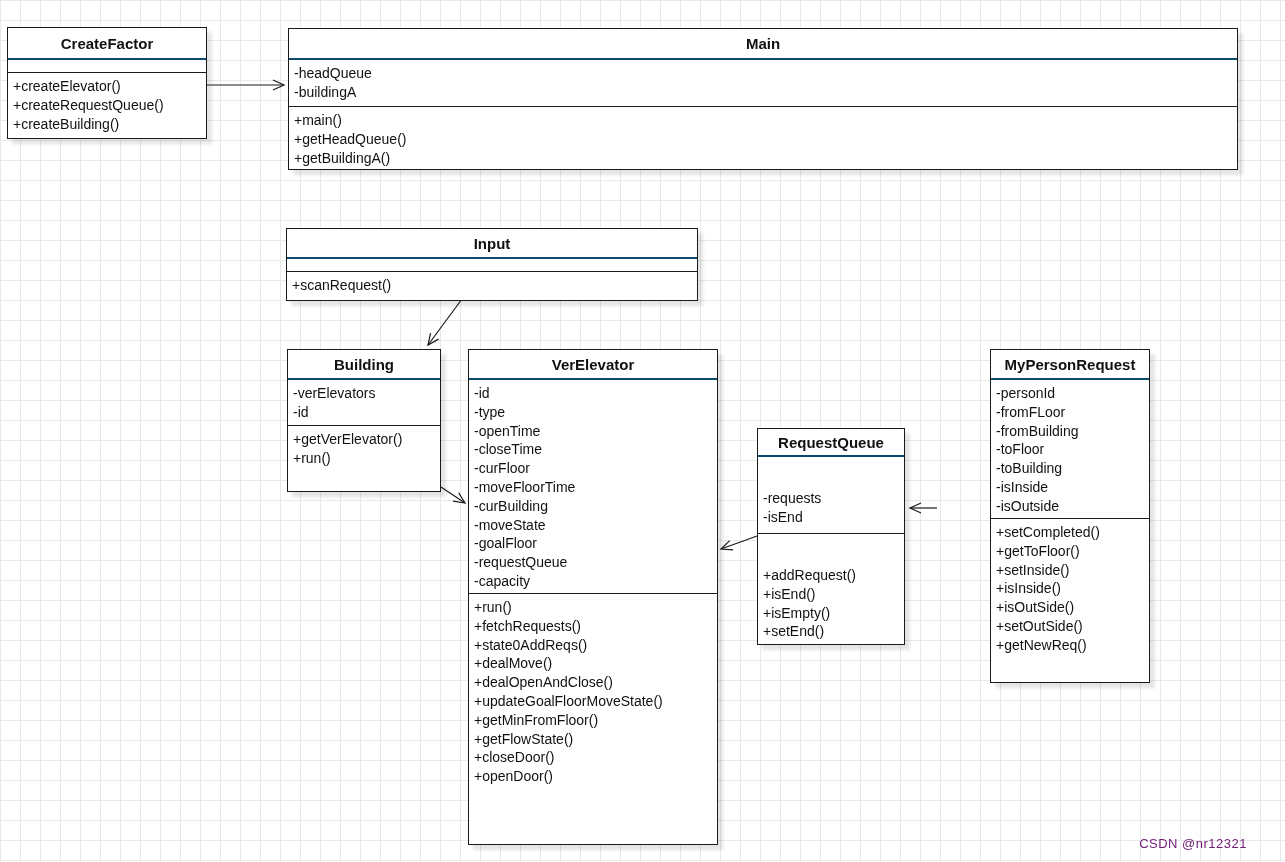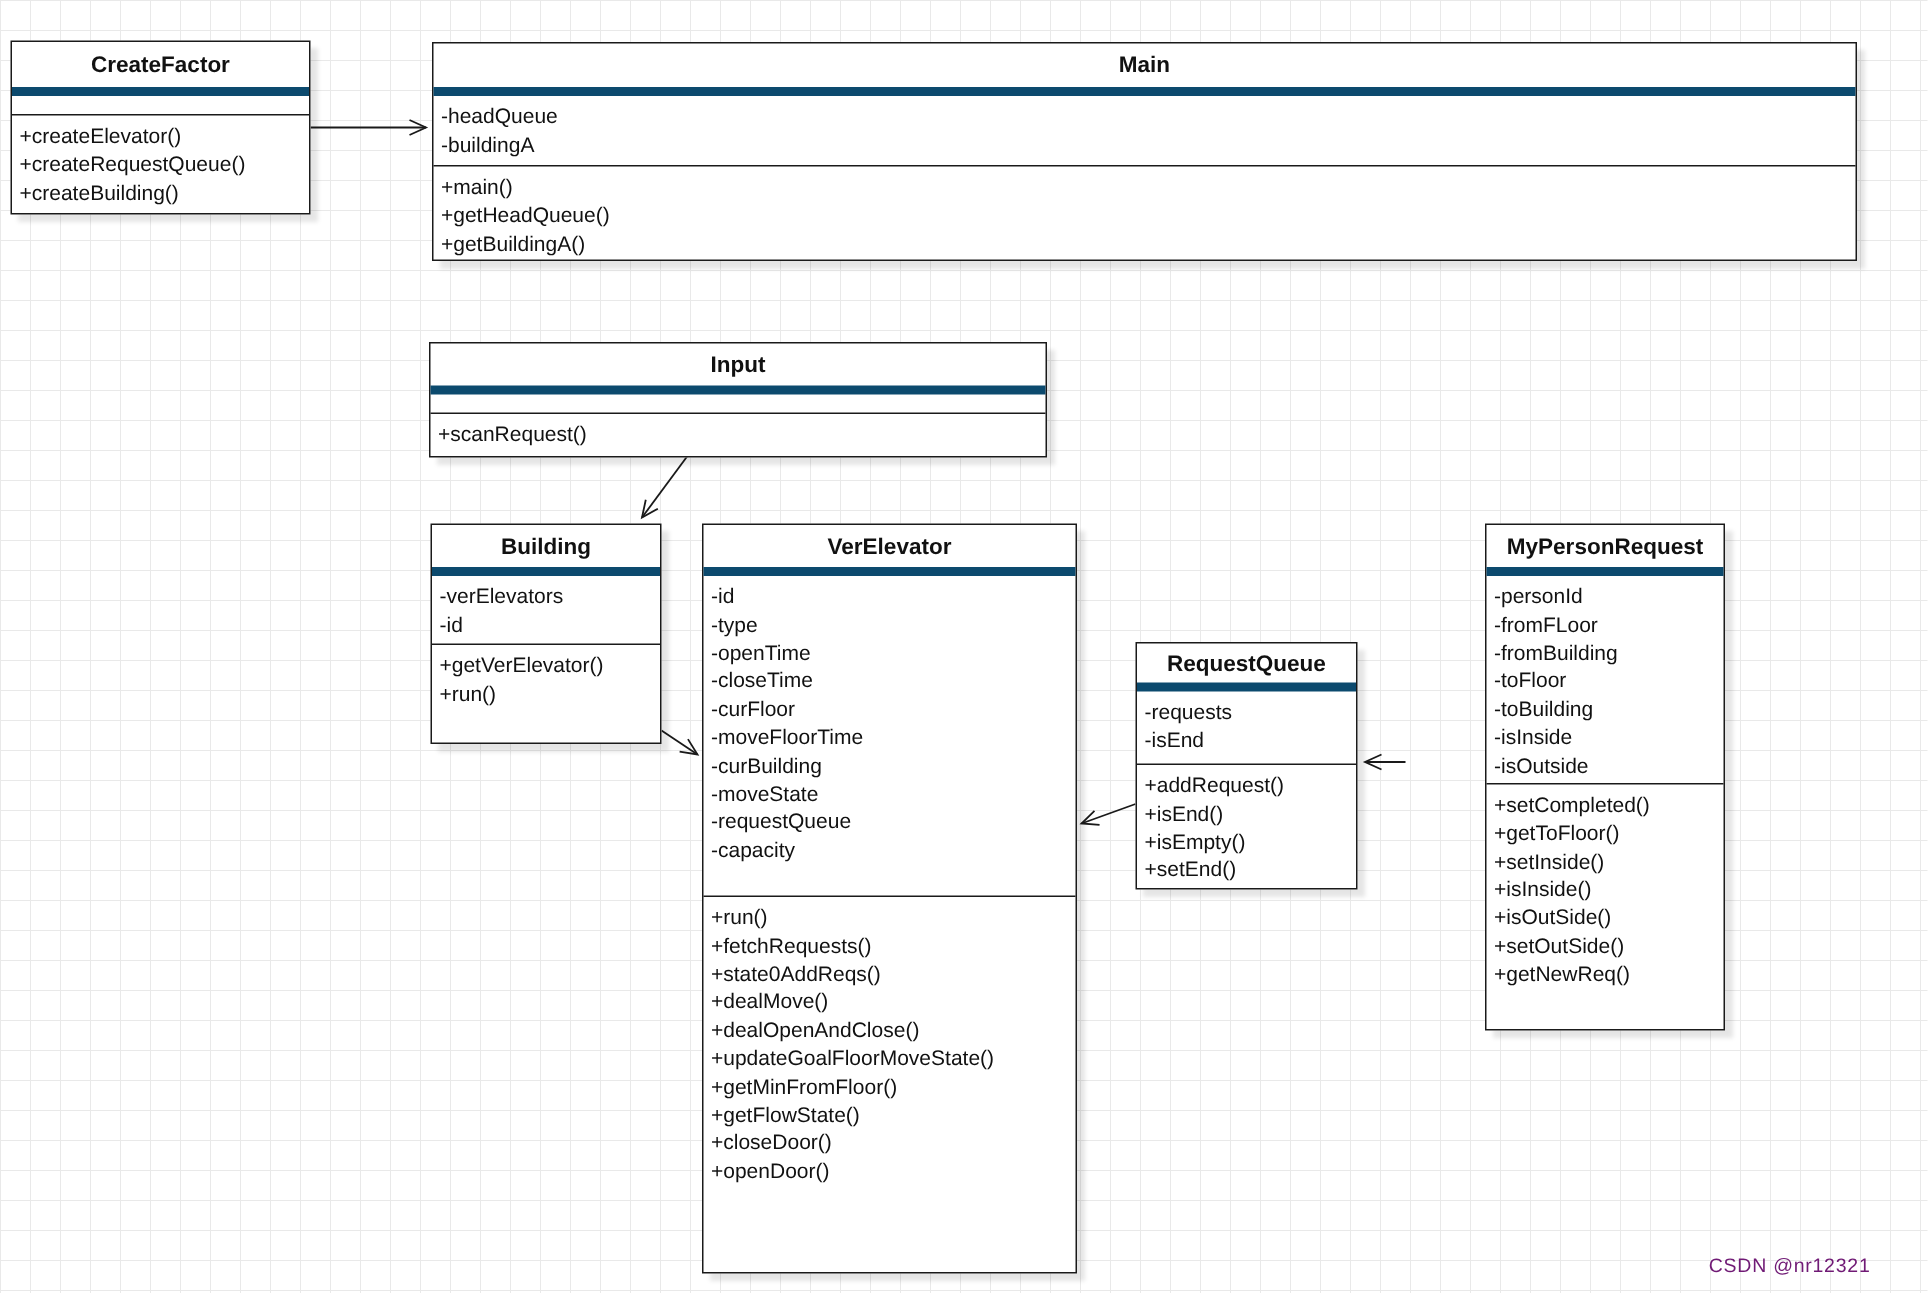--- a/index.html
+++ b/index.html
@@ -24,21 +24,21 @@
     box-shadow: 5px 5px 3px rgba(0,0,0,0.10);
     display: flex;
     flex-direction: column;
     box-sizing: border-box;
   }
   .uml-title {
     font-weight: bold;
     font-size: 15px;
     color: #111;
     display: flex; align-items: center; justify-content: center;
-    border-bottom: 6px solid #0c4a6e;
+    border-bottom: 2px solid #0c4a6e;
     flex: 0 0 auto;
   }
   .uml-attrs {
     border-bottom: 1px solid #1a1a1a;
     padding: 4px 5px;
     flex: 0 0 auto;
     box-sizing: border-box;
   }
   .uml-methods {
     padding: 4px 5px;
@@ -71,21 +71,21 @@
   .c-building         { left: 287px; top: 349px; width: 154px; }
   .c-building         .uml-title   { height: 28px; }
   .c-building         .uml-attrs   { height: 46px; }
   .c-building         .uml-methods { height: 65px; }
 
   .c-verelevator      { left: 468px; top: 349px; width: 250px; }
   .c-verelevator      .uml-title   { height: 28px; }
   .c-verelevator      .uml-attrs   { height: 214px; }
   .c-verelevator      .uml-methods { height: 250px; }
 
-  .c-requestqueue     { left: 757px; top: 428px; width: 148px; }
+  .c-requestqueue     { left: 757px; top: 428px; width: 148px; gap: 28px; }
   .c-requestqueue     .uml-title   { height: 26px; }
   .c-requestqueue     .uml-attrs   { height: 49px; }
   .c-requestqueue     .uml-methods { height: 82px; }
 
   .c-mypersonrequest  { left: 990px; top: 349px; width: 160px; }
   .c-mypersonrequest  .uml-title   { height: 28px; }
   .c-mypersonrequest  .uml-attrs   { height: 139px; }
   .c-mypersonrequest  .uml-methods { height: 163px; }
 
   .watermark {
@@ -172,20 +172,21 @@
     <div class="uml-title">VerElevator</div>
     <div class="uml-attrs">
         <div class="member">-id</div>
         <div class="member">-type</div>
         <div class="member">-openTime</div>
         <div class="member">-closeTime</div>
         <div class="member">-curFloor</div>
         <div class="member">-moveFloorTime</div>
         <div class="member">-curBuilding</div>
         <div class="member">-moveState</div>
+        <div class="member">-goalFloor</div>
         <div class="member">-requestQueue</div>
         <div class="member">-capacity</div>
       </div>
     <div class="uml-methods">
         <div class="member">+run()</div>
         <div class="member">+fetchRequests()</div>
         <div class="member">+state0AddReqs()</div>
         <div class="member">+dealMove()</div>
         <div class="member">+dealOpenAndClose()</div>
         <div class="member">+updateGoalFloorMoveState()</div>

